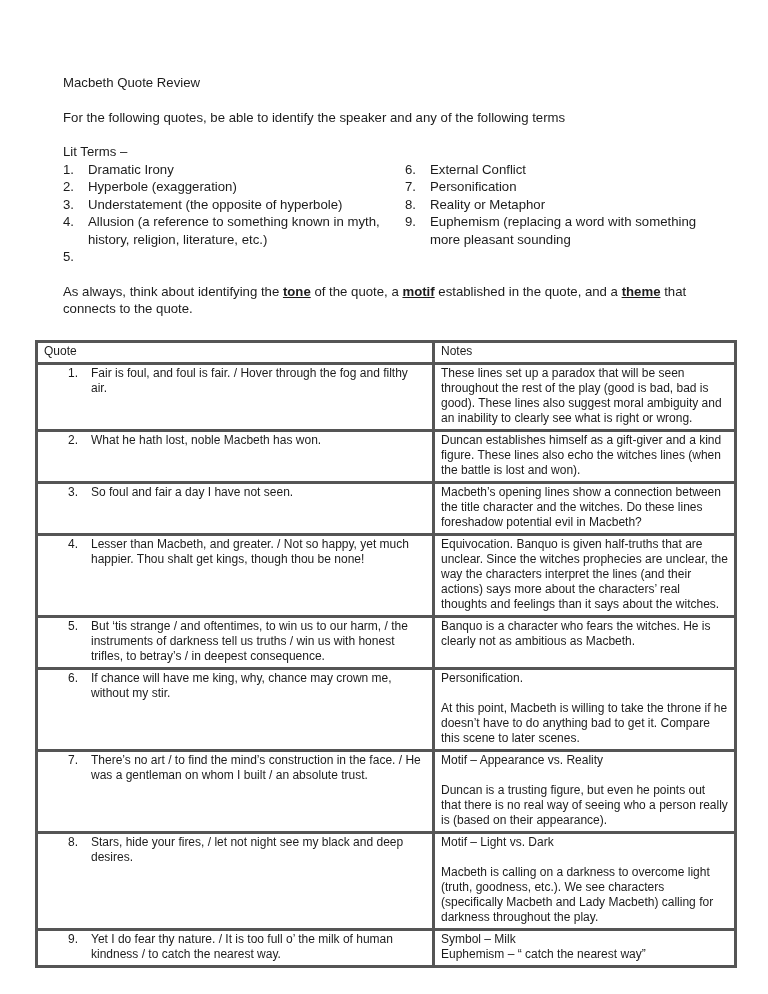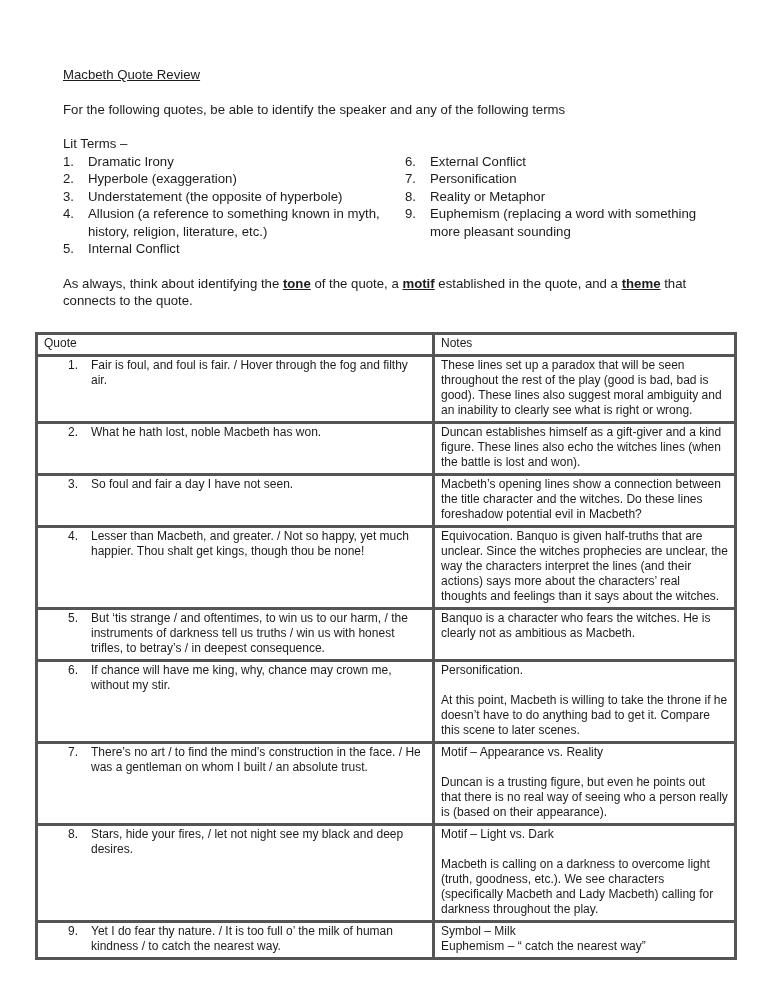--- a/index.html
+++ b/index.html
@@ -8,21 +8,21 @@
     width:768px;height:994px;
     box-sizing:border-box;
     padding:58px 33px 0 63px;
     background:#fff;
     font-family:"Liberation Sans",sans-serif;
     font-size:13.2px;
     line-height:17.5px;
     color:#1c1c1c;
     overflow:hidden;
   }
-  .doc-title{margin:8px 0 17px 0;text-decoration:underline;}
+  .doc-title{margin:16px 0 17px 0;}
   .para{margin:0 0 17px 0;max-width:676px;}
   .lit-heading{margin:0;}
   .lit-columns{display:flex;margin:0 0 17px 0;}
   .lit-col{width:342px;flex:0 0 342px;}
   .lit-col.right{width:330px;flex:0 0 330px;}
   .lit-item{display:flex;}
   .lit-num{flex:0 0 25px;}
   .lit-text{flex:1;max-width:292px;}
   .lit-col.right .lit-text{max-width:275px;}
   .reminder{margin:0 0 22px 0;width:688px;}
@@ -75,21 +75,20 @@
         <div class="lit-item">
           <span class="lit-num">3.</span>
           <span class="lit-text">Understatement (the opposite of hyperbole)</span>
         </div>
         <div class="lit-item">
           <span class="lit-num">4.</span>
           <span class="lit-text">Allusion (a reference to something known in myth, history, religion, literature, etc.)</span>
         </div>
         <div class="lit-item">
           <span class="lit-num">5.</span>
-          <span class="lit-text">Internal Conflict</span>
         </div>
       </div>
     <div class="lit-col right" id="lit-right">
         <div class="lit-item">
           <span class="lit-num">6.</span>
           <span class="lit-text">External Conflict</span>
         </div>
         <div class="lit-item">
           <span class="lit-num">7.</span>
           <span class="lit-text">Personification</span>

